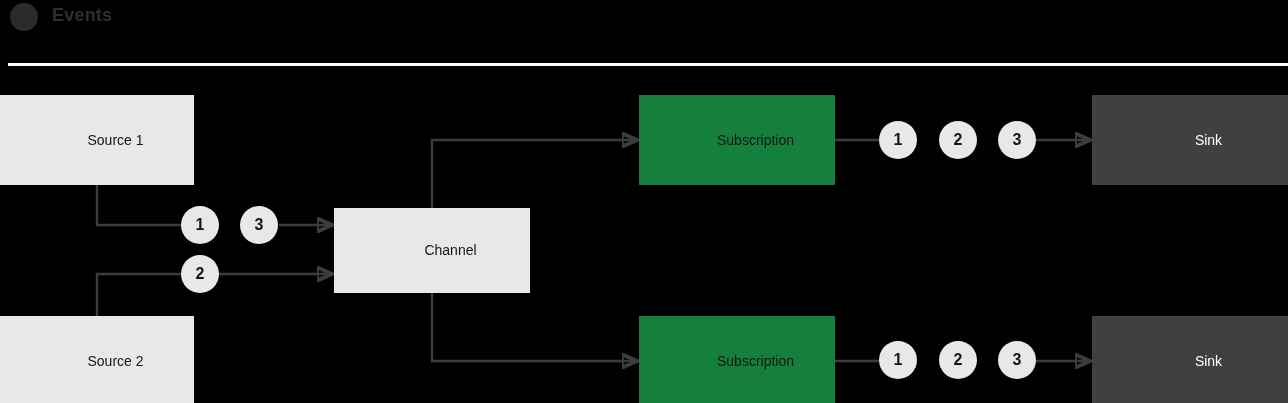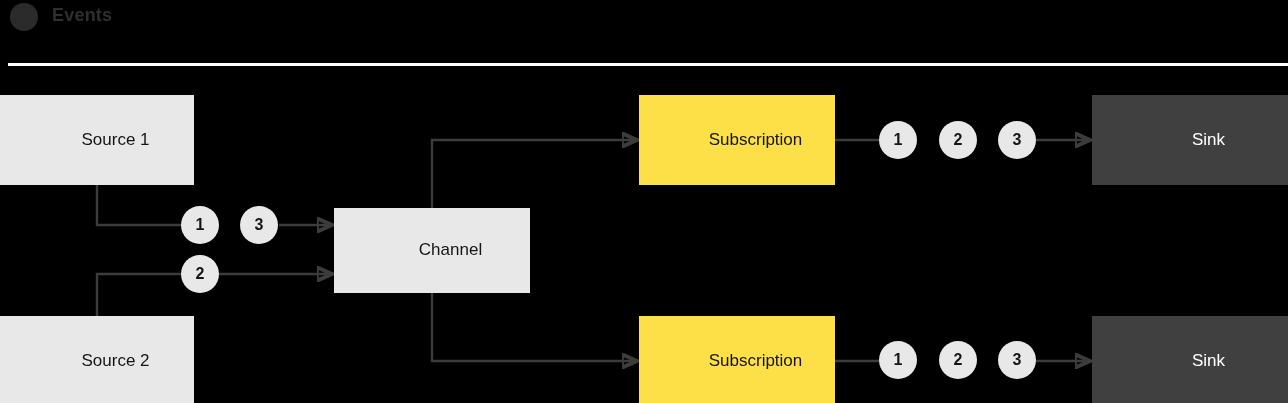--- a/index.html
+++ b/index.html
@@ -58,31 +58,31 @@
     width: 1288px;
     height: 403px;
   }
 
   .node {
     position: absolute;
     display: flex;
     align-items: center;
     justify-content: center;
     box-sizing: border-box;
-    font-size: 17px;
+    font-size: 14px;
     line-height: 1.2;
     text-align: center;
     padding-left: 37px;
   }
   .node.grey {
     background: #e8e8e8;
     color: #151515;
   }
   .node.lightblue {
-    background: #fde047;
+    background: #15803d;
     color: #151515;
   }
   .node.blue {
     background: #404040;
     color: #ffffff;
   }
 
   
   .token {
     position: absolute;

